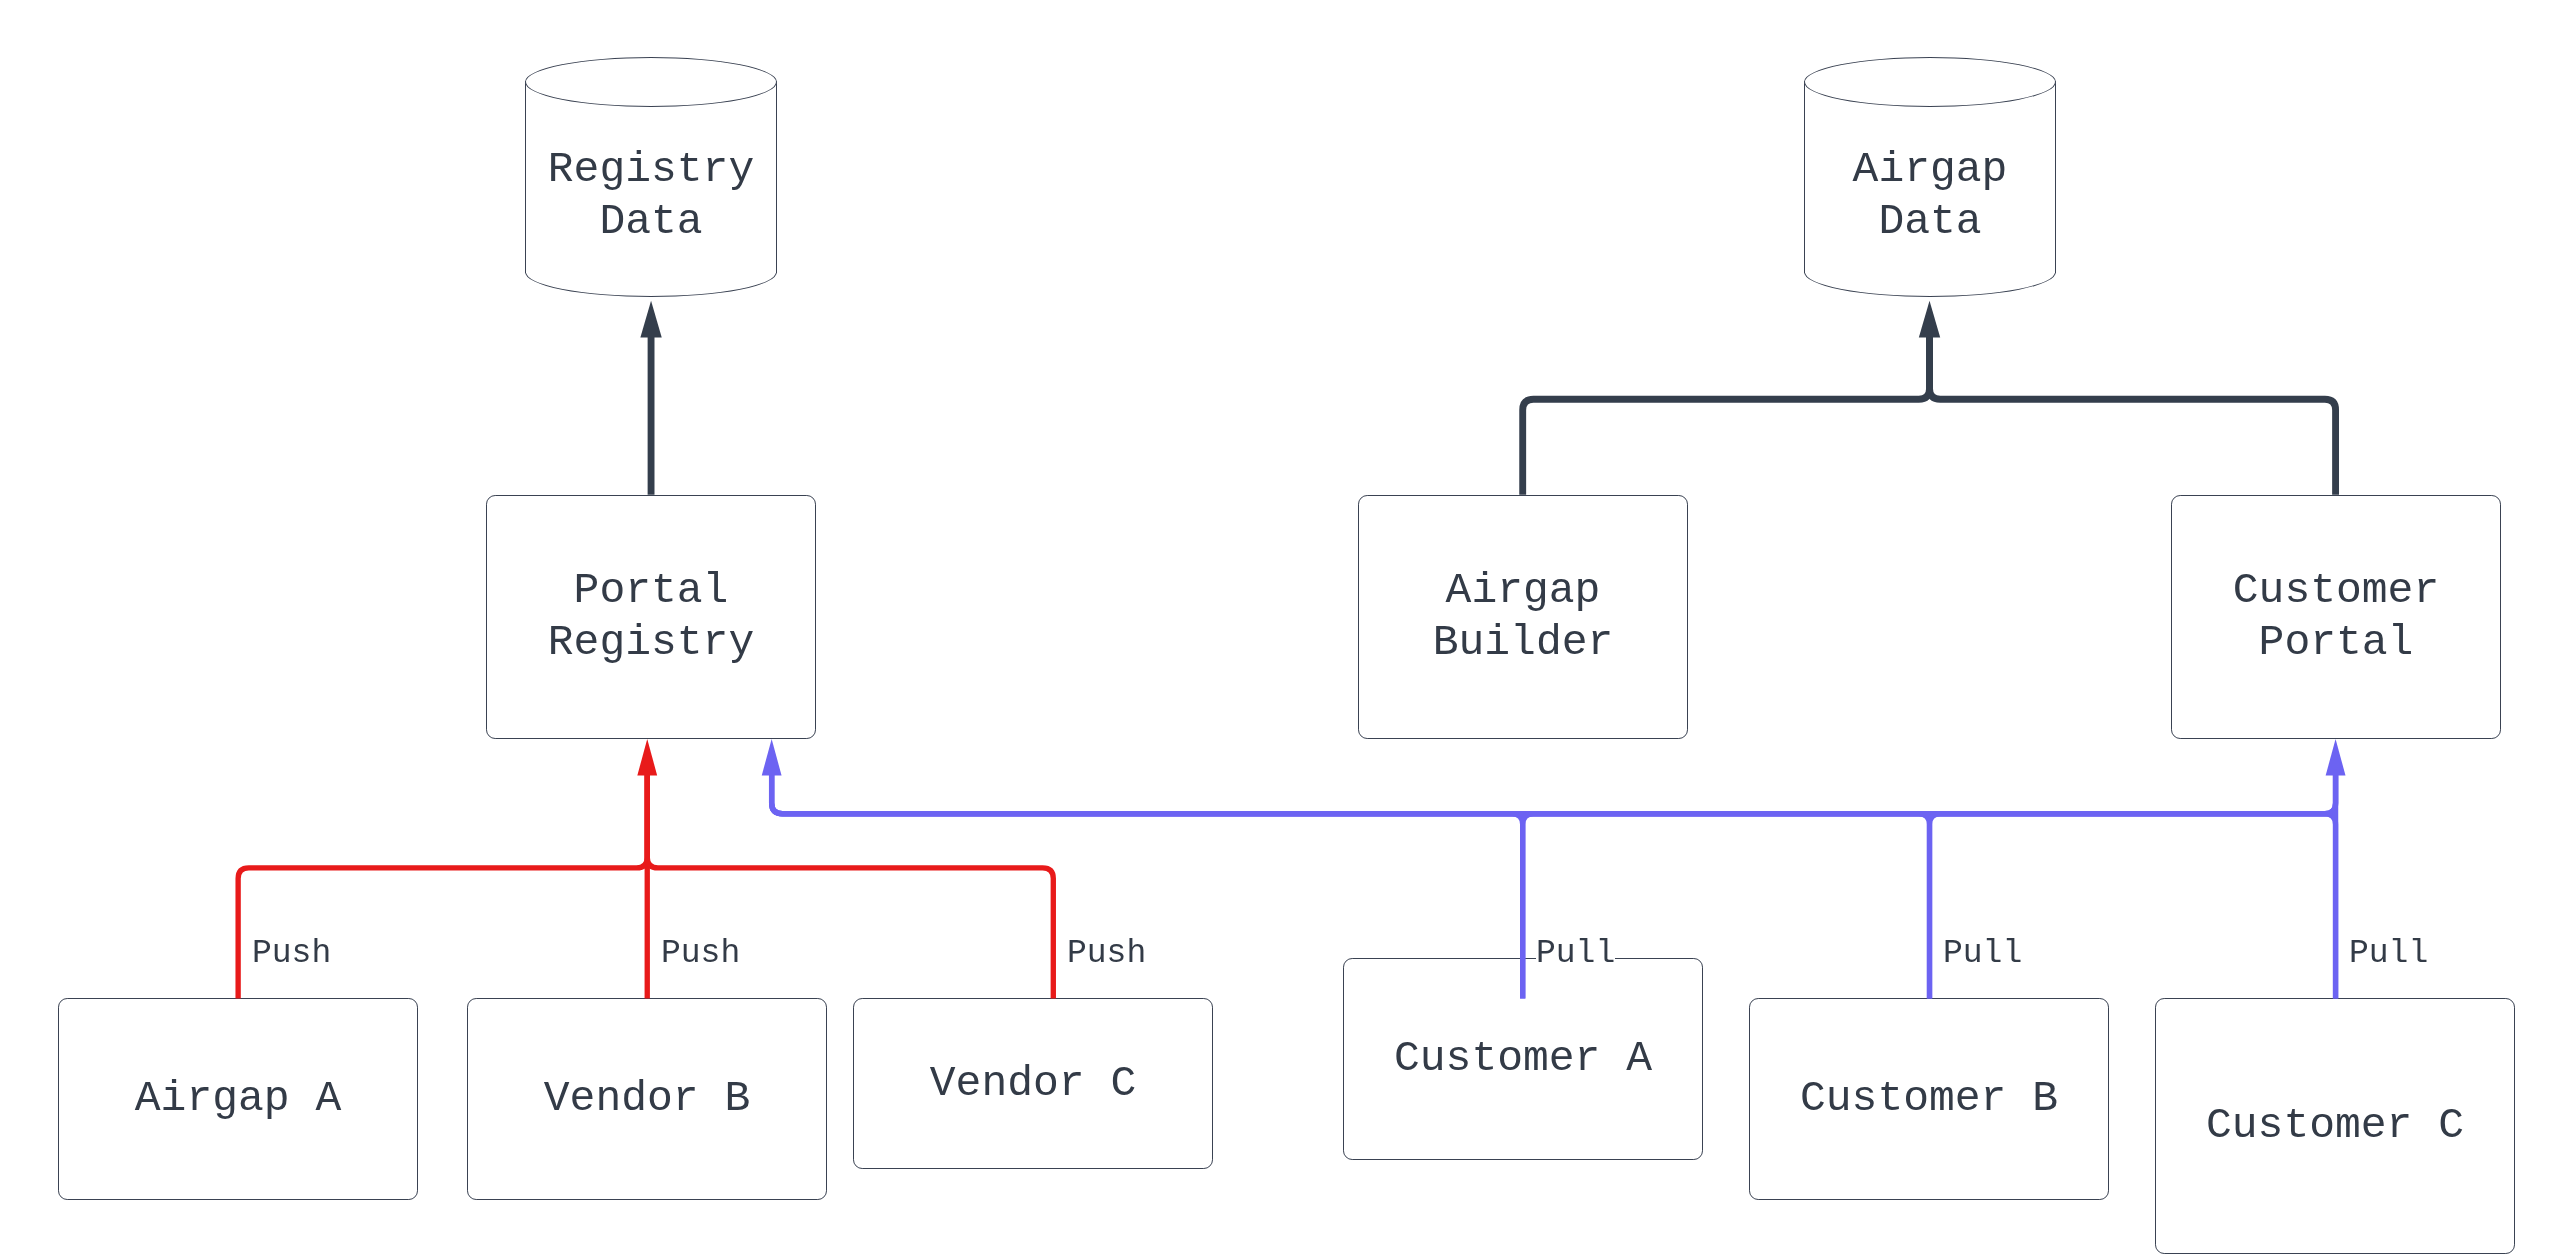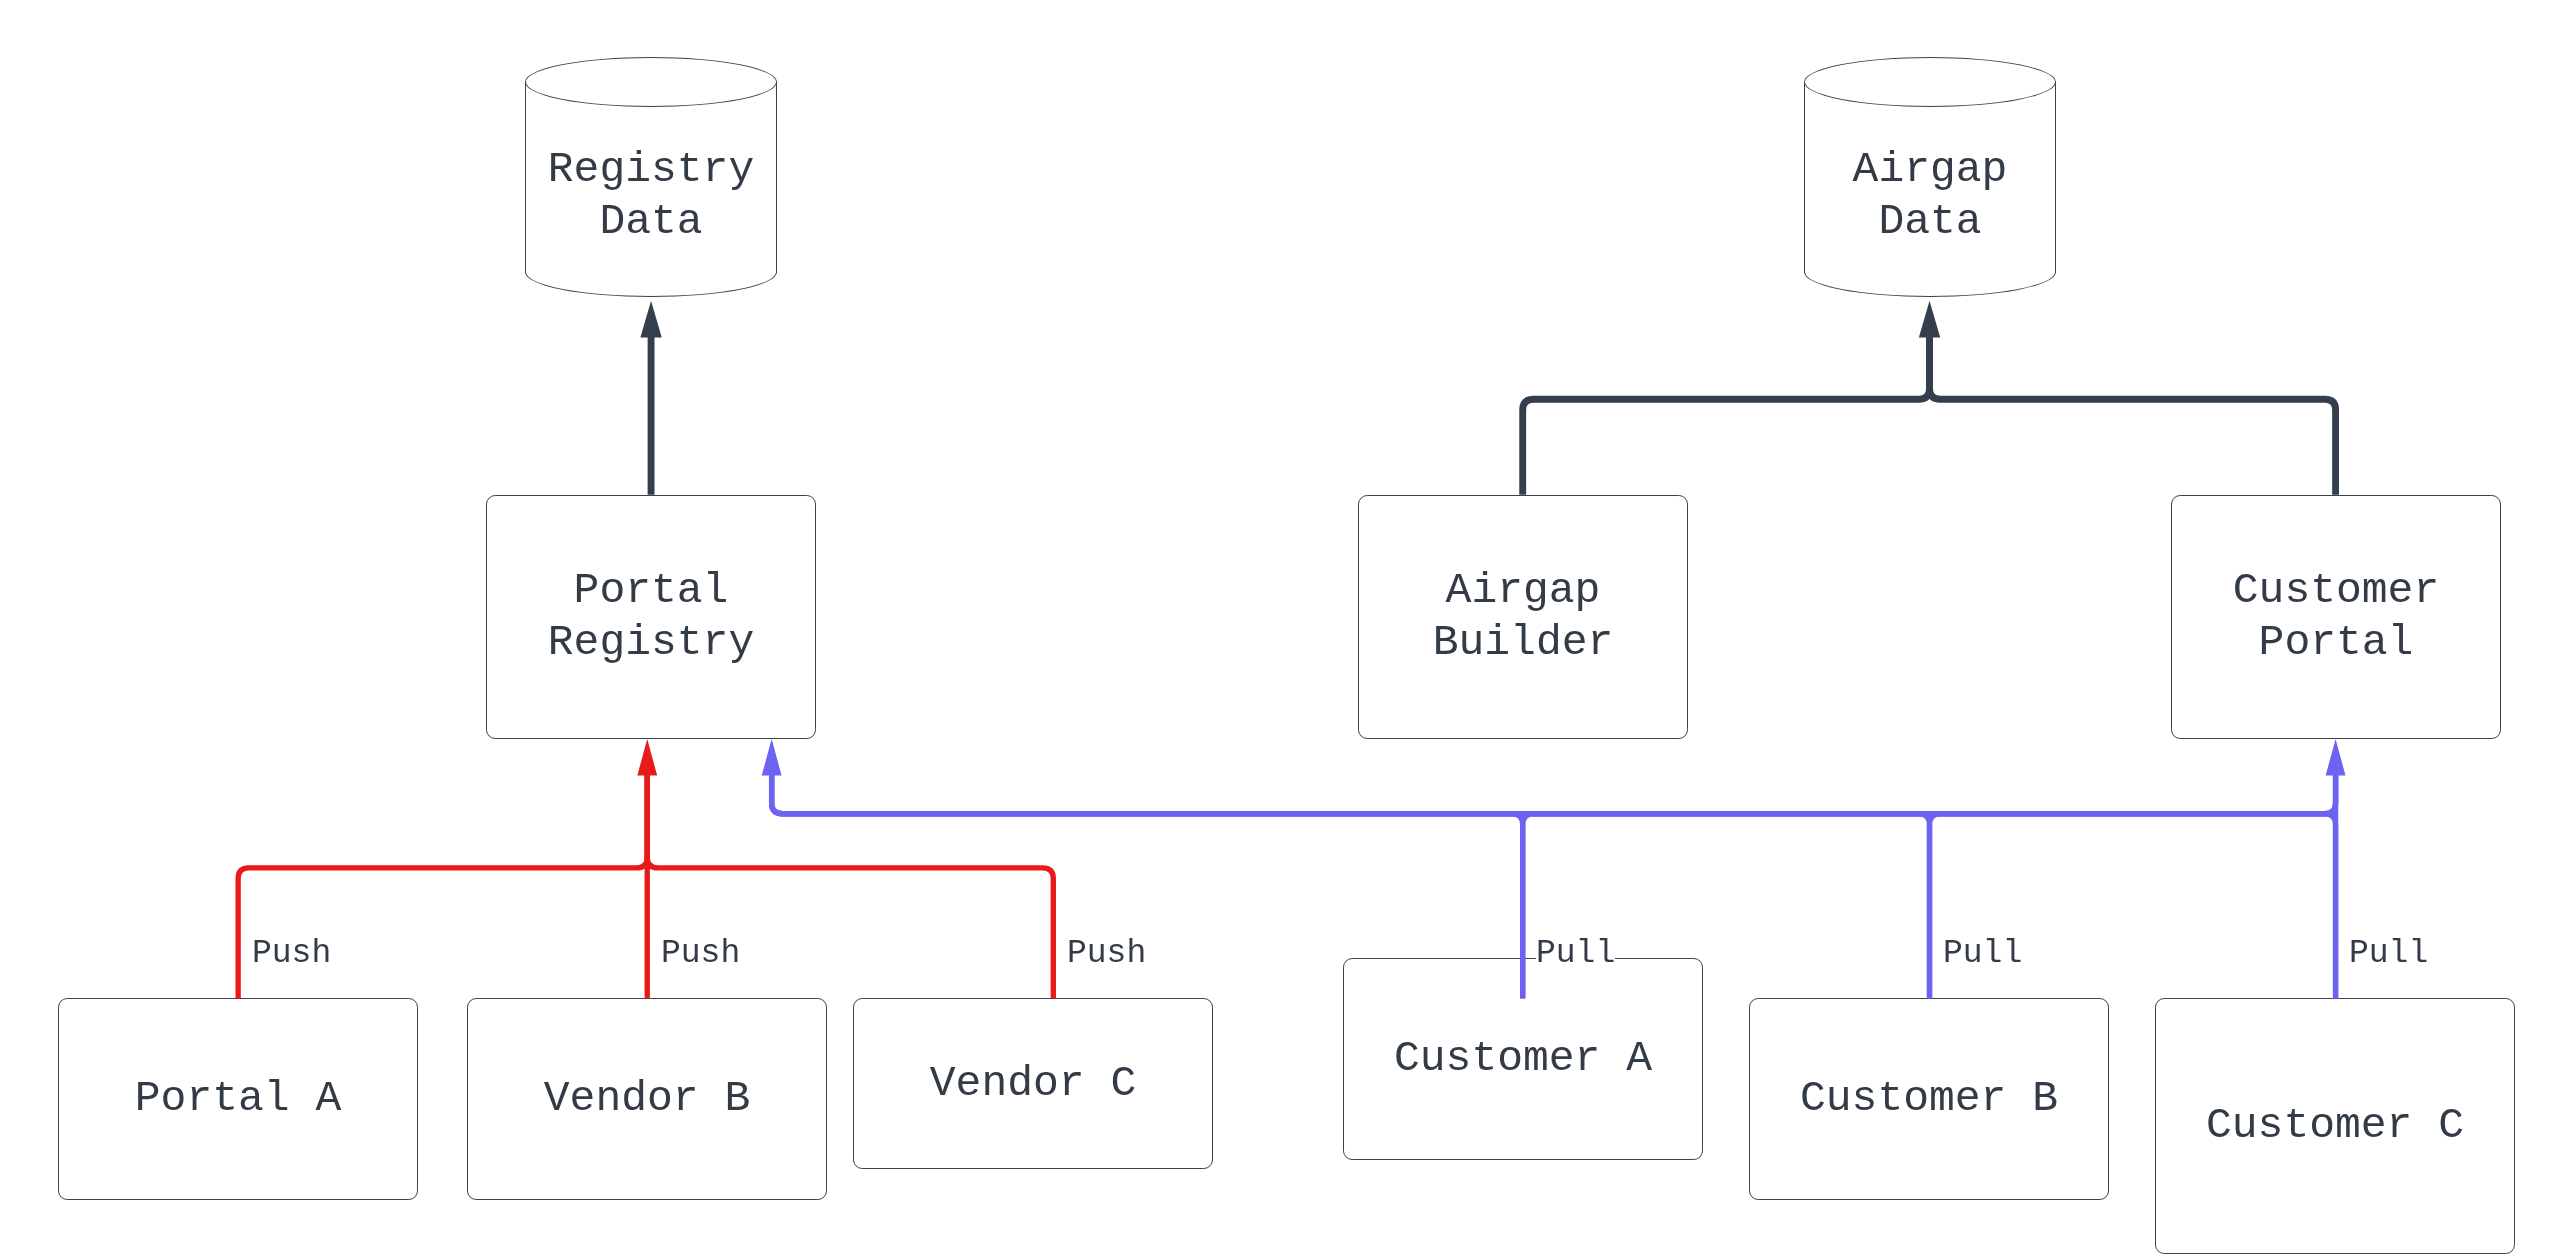--- a/index.html
+++ b/index.html
@@ -60,21 +60,21 @@
     <span class="node-label">Airgap
 Builder</span>
   </div>
 
   <div class="node box" style="left:2171px;top:495px;width:330px;height:244px">
     <span class="node-label">Customer
 Portal</span>
   </div>
 
   <div class="node box" style="left:58px;top:998px;width:360px;height:202px">
-    <span class="node-label">Portal A</span>
+    <span class="node-label">Airgap A</span>
   </div>
   <div class="node box" style="left:467px;top:998px;width:360px;height:202px">
     <span class="node-label">Vendor B</span>
   </div>
   <div class="node box" style="left:853px;top:998px;width:360px;height:171px">
     <span class="node-label">Vendor C</span>
   </div>
   <div class="node box" style="left:1343px;top:958px;width:360px;height:202px">
     <span class="node-label">Customer A</span>
   </div>

